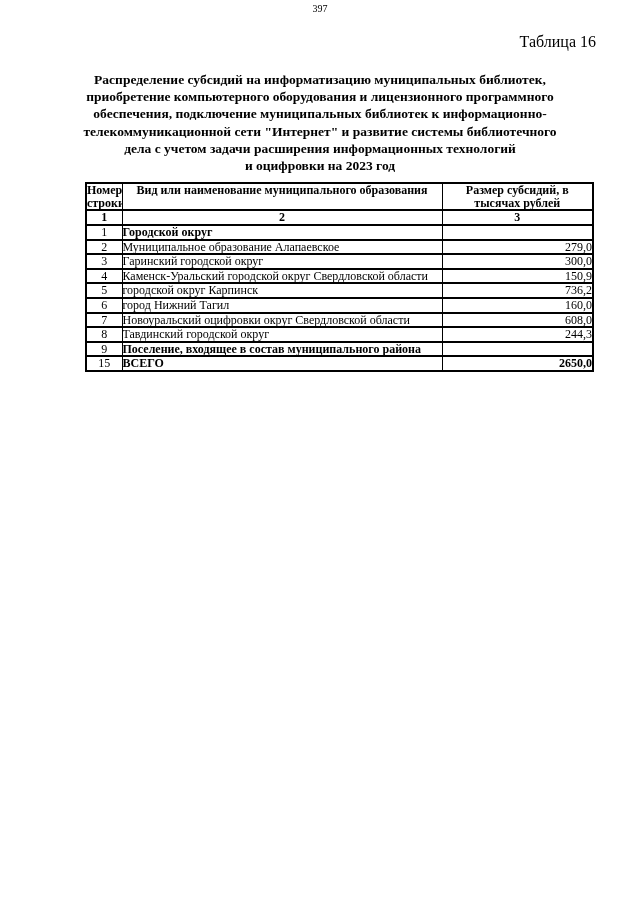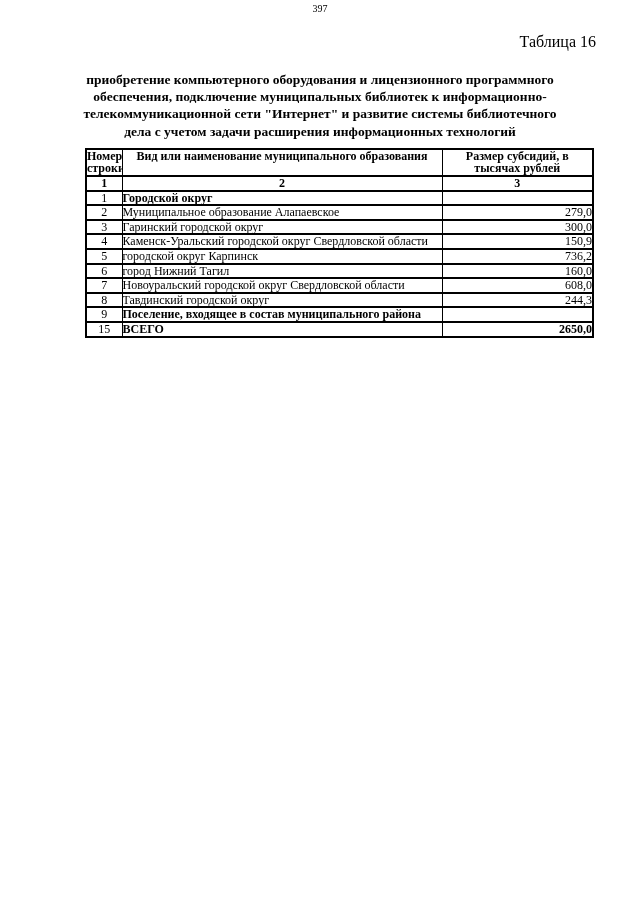--- a/index.html
+++ b/index.html
@@ -81,24 +81,26 @@
 </head>
 <body>
 
 <div class="page">
 
   <div class="page-number">397</div>
 
   <div class="table-caption">Таблица 16</div>
 
   <div class="doc-title">
+    <div>Распределение субсидий на информатизацию муниципальных библиотек,</div>
     <div>приобретение компьютерного оборудования и лицензионного программного</div>
     <div>обеспечения, подключение муниципальных библиотек к информационно-</div>
     <div>телекоммуникационной сети "Интернет" и развитие системы библиотечного</div>
     <div>дела с учетом задачи расширения информационных технологий</div>
+    <div>и оцифровки на 2023 год</div>
   </div>
 
   <table class="subsidies">
     <colgroup>
       <col class="c1">
         <col class="c2">
         <col class="c3">
     </colgroup>
     <tbody>
       <tr>
@@ -136,21 +138,21 @@
         <td class="name">городской округ Карпинск</td>
         <td class="val">736,2</td>
       </tr>
       <tr>
         <td class="num">6</td>
         <td class="name">город Нижний Тагил</td>
         <td class="val">160,0</td>
       </tr>
       <tr>
         <td class="num">7</td>
-        <td class="name">Новоуральский городской округ Свердловской области</td>
+        <td class="name">Новоуральский оцифровки округ Свердловской области</td>
         <td class="val">608,0</td>
       </tr>
       <tr>
         <td class="num">8</td>
         <td class="name">Тавдинский городской округ</td>
         <td class="val">244,3</td>
       </tr>
       <tr class="bold">
         <td class="num">9</td>
         <td class="name">Поселение, входящее в состав муниципального района</td>

